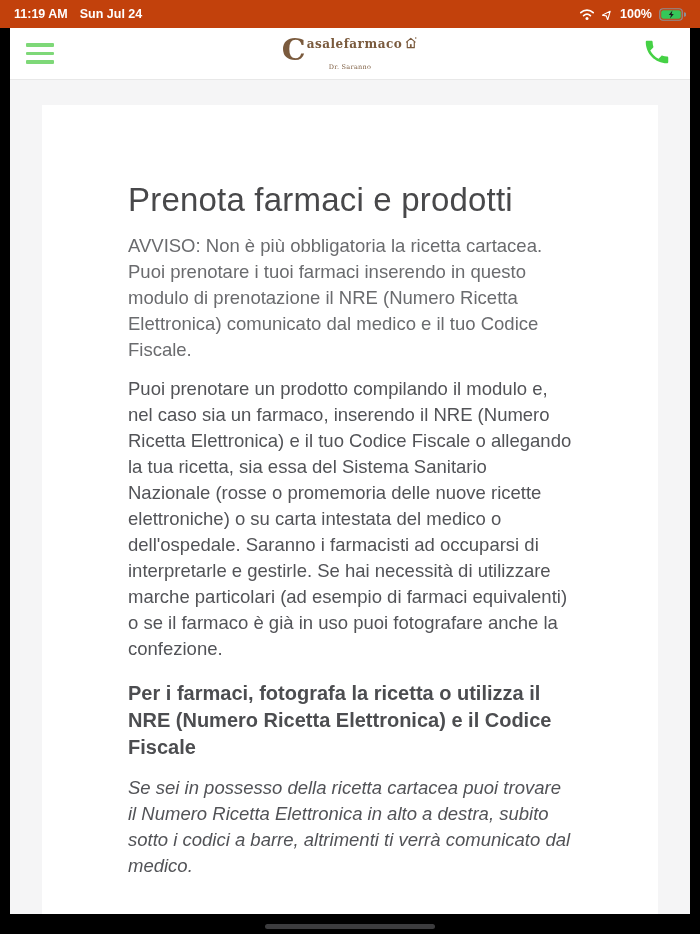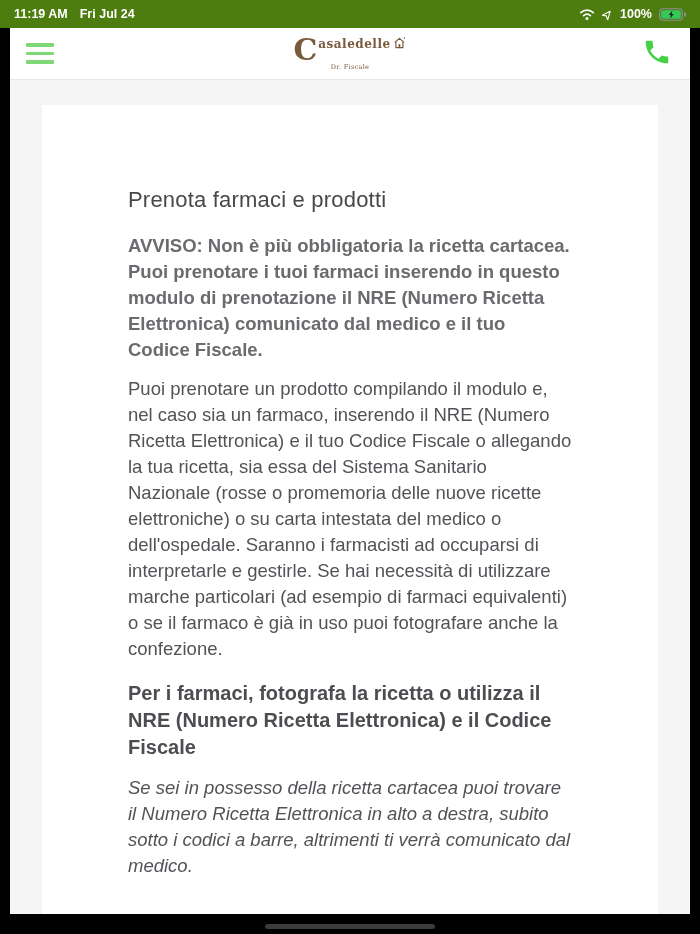--- a/index.html
+++ b/index.html
@@ -5,21 +5,21 @@
   html,body{margin:0;padding:0;}
   body{
     width:700px;height:934px;position:relative;overflow:hidden;
     background:#000;
     font-family:"Liberation Sans", sans-serif;
     -webkit-font-smoothing:antialiased;
   }
   
   .status-bar{
     position:absolute;top:0;left:0;width:700px;height:28px;
-    background:#4d7c0f;color:#fff;box-sizing:border-box;
+    background:#c2410c;color:#fff;box-sizing:border-box;
     display:flex;justify-content:space-between;align-items:center;
     padding:0 14px;font-size:12.5px;font-weight:700;
   }
   .status-left{display:flex;gap:12px;align-items:center;}
   .status-right{display:flex;gap:7px;align-items:center;font-weight:600;}
   .status-right svg{display:block;}
   .battery{position:relative;display:flex;align-items:center;}
   
   .app{
     position:absolute;top:28px;left:10px;width:680px;height:886px;
@@ -45,25 +45,25 @@
   .logo-words span{font-size:12px;line-height:11px;font-weight:700;letter-spacing:.5px;}
   .logo-house{margin-left:2px;margin-top:-2px;}
   .logo-sub{font-size:6.5px;line-height:7px;margin-top:1px;letter-spacing:.3px;}
   
   .content{height:834px;overflow:hidden;}
   .card{
     width:616px;margin:25px auto 0;background:#fff;height:809px;
     box-sizing:border-box;padding:75px 86px 0;overflow:hidden;
   }
   .card h1{
-    margin:0 0 13px;font-size:22px;line-height:40px;font-weight:400;
+    margin:0 0 13px;font-size:33px;line-height:40px;font-weight:400;
     color:#48484a;letter-spacing:.2px;
   }
   .notice{
-    margin:0 0 13px;font-size:18.5px;line-height:26px;font-weight:700;color:#6a6b6e;
+    margin:0 0 13px;font-size:18.5px;line-height:26px;font-weight:400;color:#6a6b6e;
   }
   .para{
     margin:8px 0 14px;font-size:18.5px;line-height:26px;color:#525357;
   }
   .subheading{
     margin:18px 0 14px;font-size:20px;line-height:27px;font-weight:700;color:#4c4d50;
   }
   .italic-block{margin:0;font-size:18.5px;line-height:26px;color:#525357;font-style:italic;}
   .italic-block span{display:block;}
   
@@ -71,21 +71,21 @@
     position:absolute;bottom:5px;left:50%;transform:translateX(-50%);
     width:170px;height:5px;border-radius:3px;background:#3c3c3e;cursor:grab;
   }
 </style>
 </head>
 <body>
 
 <div class="status-bar">
   <div class="status-left">
     <span>11:19 AM</span>
-    <span>Fri Jul 24</span>
+    <span>Sun Jul 24</span>
   </div>
   <div class="status-right">
     <span>
       <svg width="16" height="12" viewBox="0 0 16 12">
         <path d="M1.8 4.6 A9.2 9.2 0 0 1 14.2 4.6" fill="none" stroke="#fff" stroke-width="1.7" stroke-linecap="round"></path>
         <path d="M4.6 7.6 A5.2 5.2 0 0 1 11.4 7.6" fill="none" stroke="#fff" stroke-width="1.7" stroke-linecap="round"></path>
         <circle cx="8" cy="10.4" r="1.5" fill="#fff"></circle>
       </svg>
     </span>
     <span>
@@ -112,31 +112,31 @@
       <span></span>
       <span></span>
       <span></span>
     </div>
 
     <div class="logo" role="link">
       <div class="logo-row">
         <span class="logo-bigc">C</span>
         <span class="logo-words">
           <span>asale</span>
-          <span>delle</span>
+          <span>farmaco</span>
         </span>
         <span class="logo-house">
           <svg width="14" height="14" viewBox="0 0 24 24">
             <path d="M4 11 L12 4 L20 11 M6 10 V20 H18 V10" fill="none" stroke="var(--logo-brown,#7a5a3d)" stroke-width="2" stroke-linejoin="round"></path>
             <rect x="10.5" y="14" width="3" height="6" fill="var(--logo-brown,#7a5a3d)"></rect>
             <circle cx="20.5" cy="3.5" r="1.3" fill="var(--logo-brown,#7a5a3d)"></circle>
           </svg>
         </span>
       </div>
-      <div class="logo-sub">Dr. Fiscale</div>
+      <div class="logo-sub">Dr. Saranno</div>
     </div>
 
     <button class="phone-btn">
       <span>
         <svg width="30" height="30" viewBox="0 0 24 24">
           <path d="M6.62 10.79c1.44 2.83 3.76 5.14 6.59 6.59l2.2-2.2c.27-.27.67-.36 1.02-.24 1.12.37 2.33.57 3.57.57.55 0 1 .45 1 1V20c0 .55-.45 1-1 1-9.39 0-17-7.61-17-17 0-.55.45-1 1-1h3.5c.55 0 1 .45 1 1 0 1.25.2 2.45.57 3.57.11.35.03.74-.25 1.02l-2.2 2.2z" fill="var(--phone-green,#45d145)"></path>
         </svg>
       </span>
     </button>
   </header>

